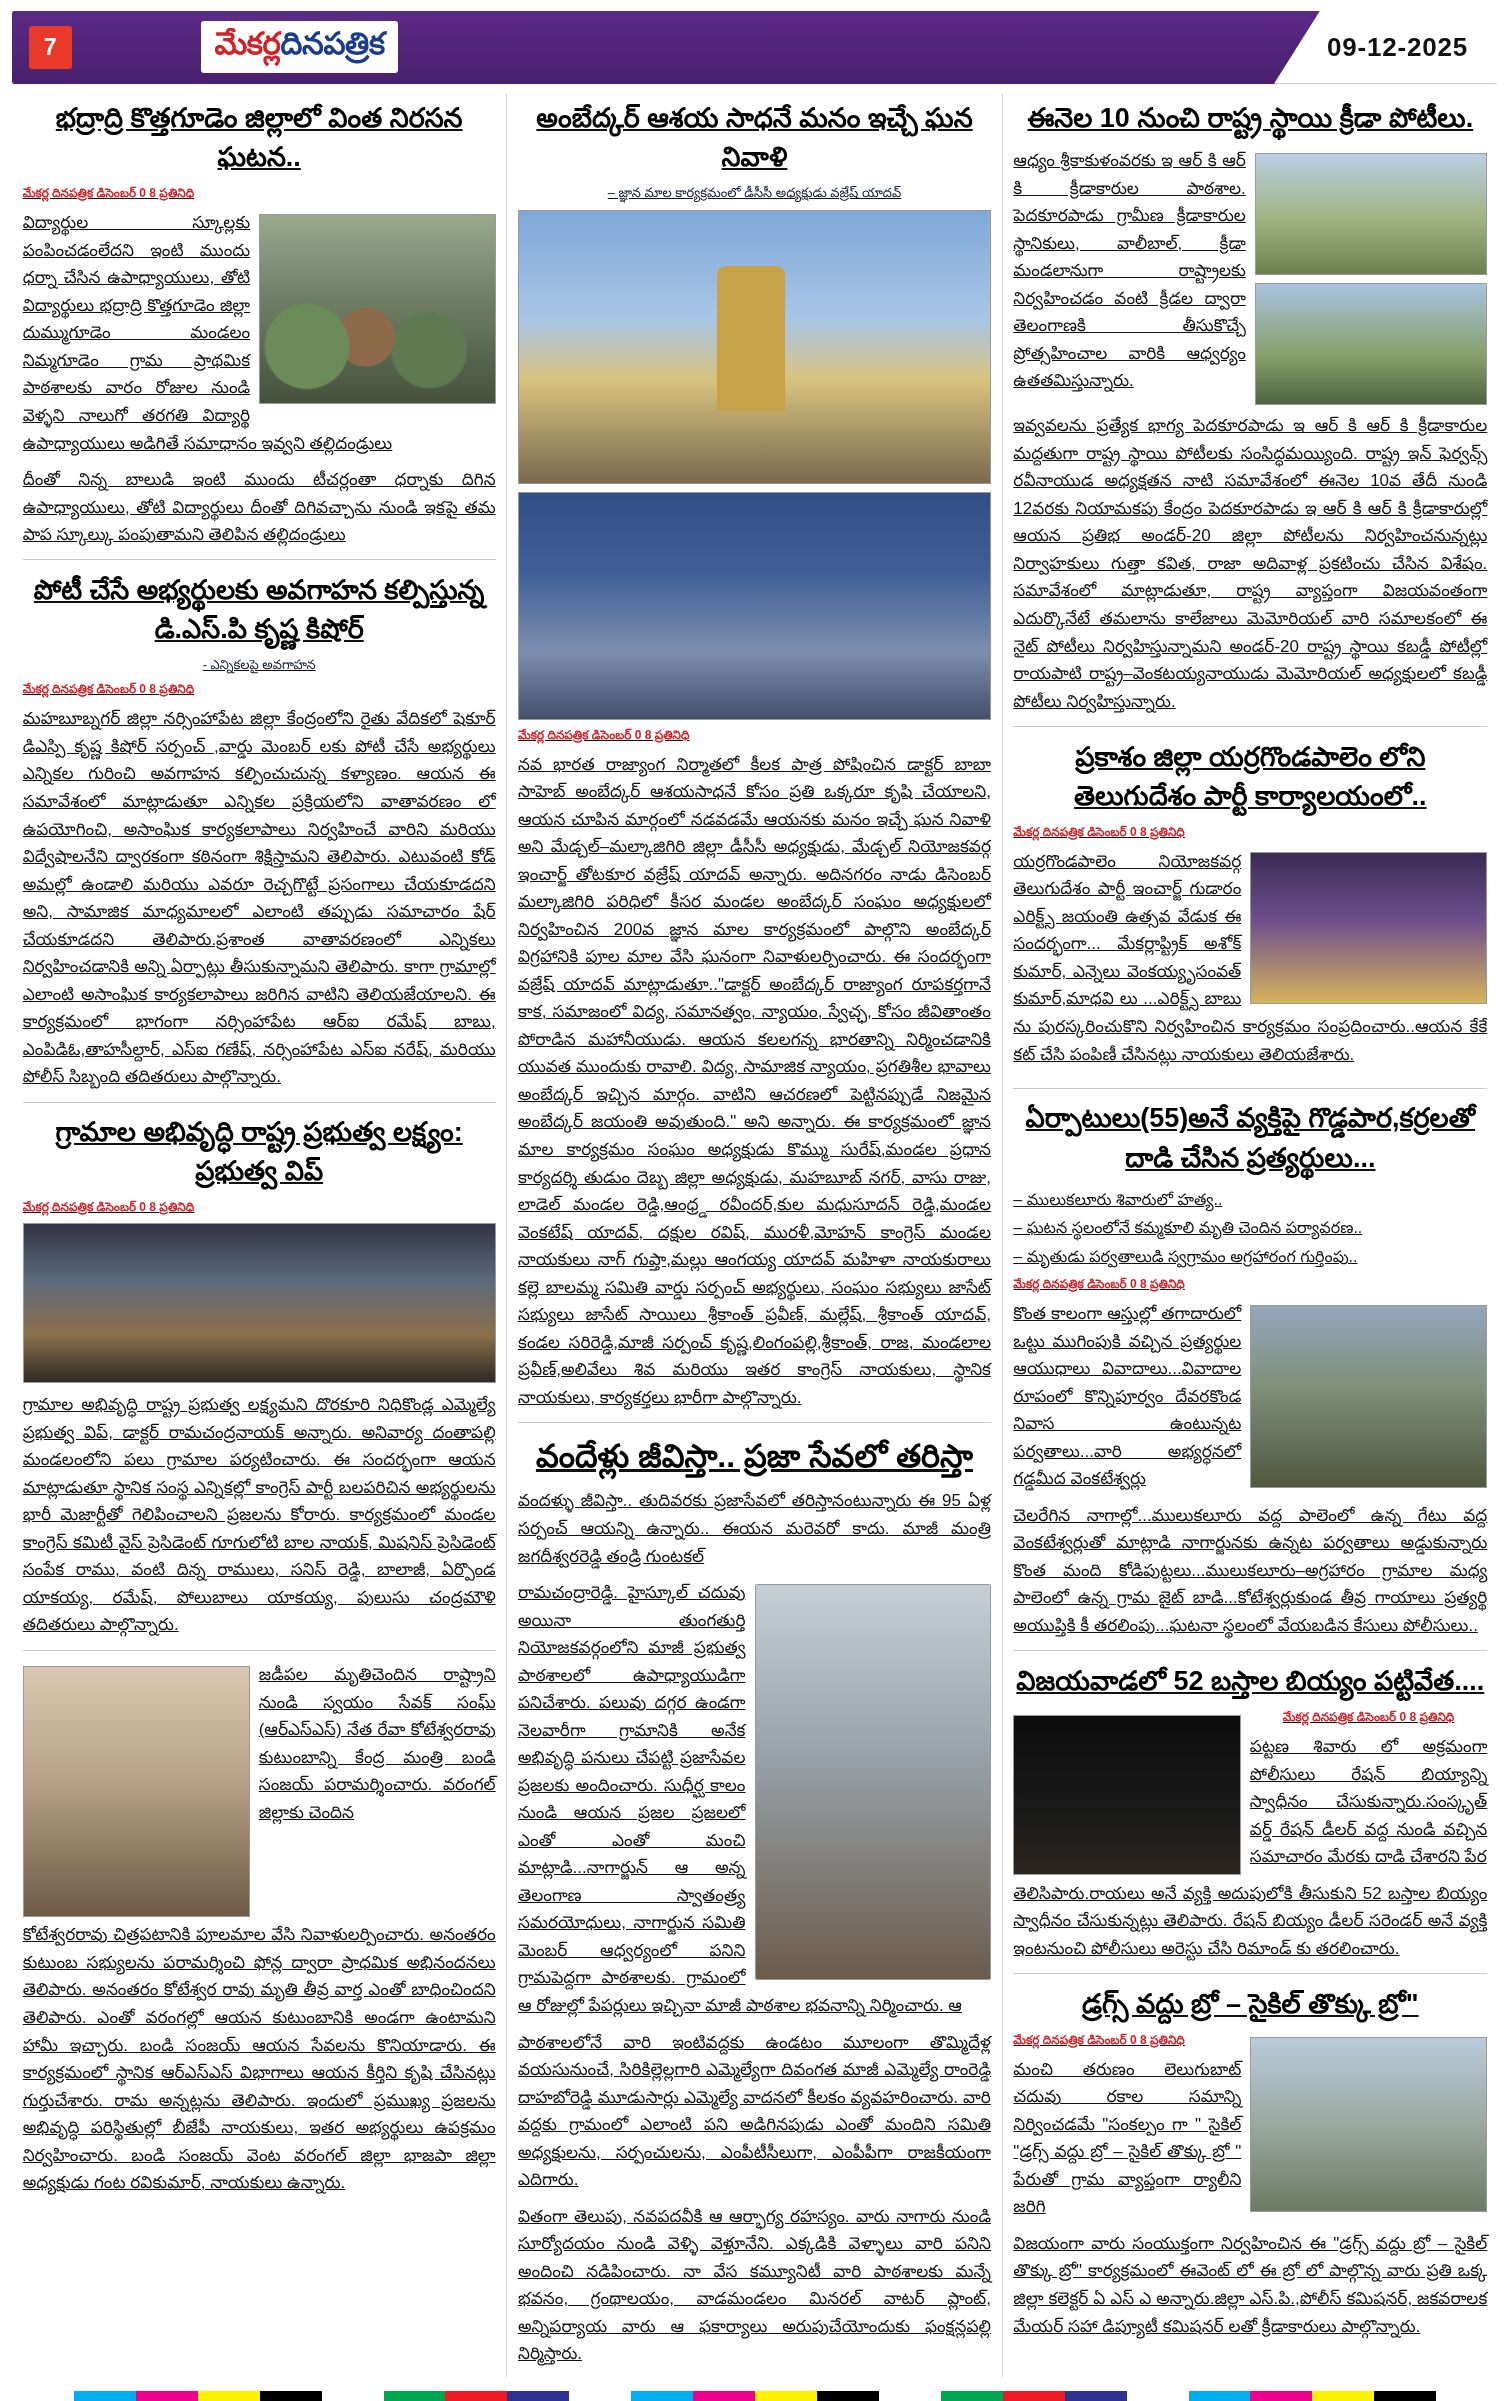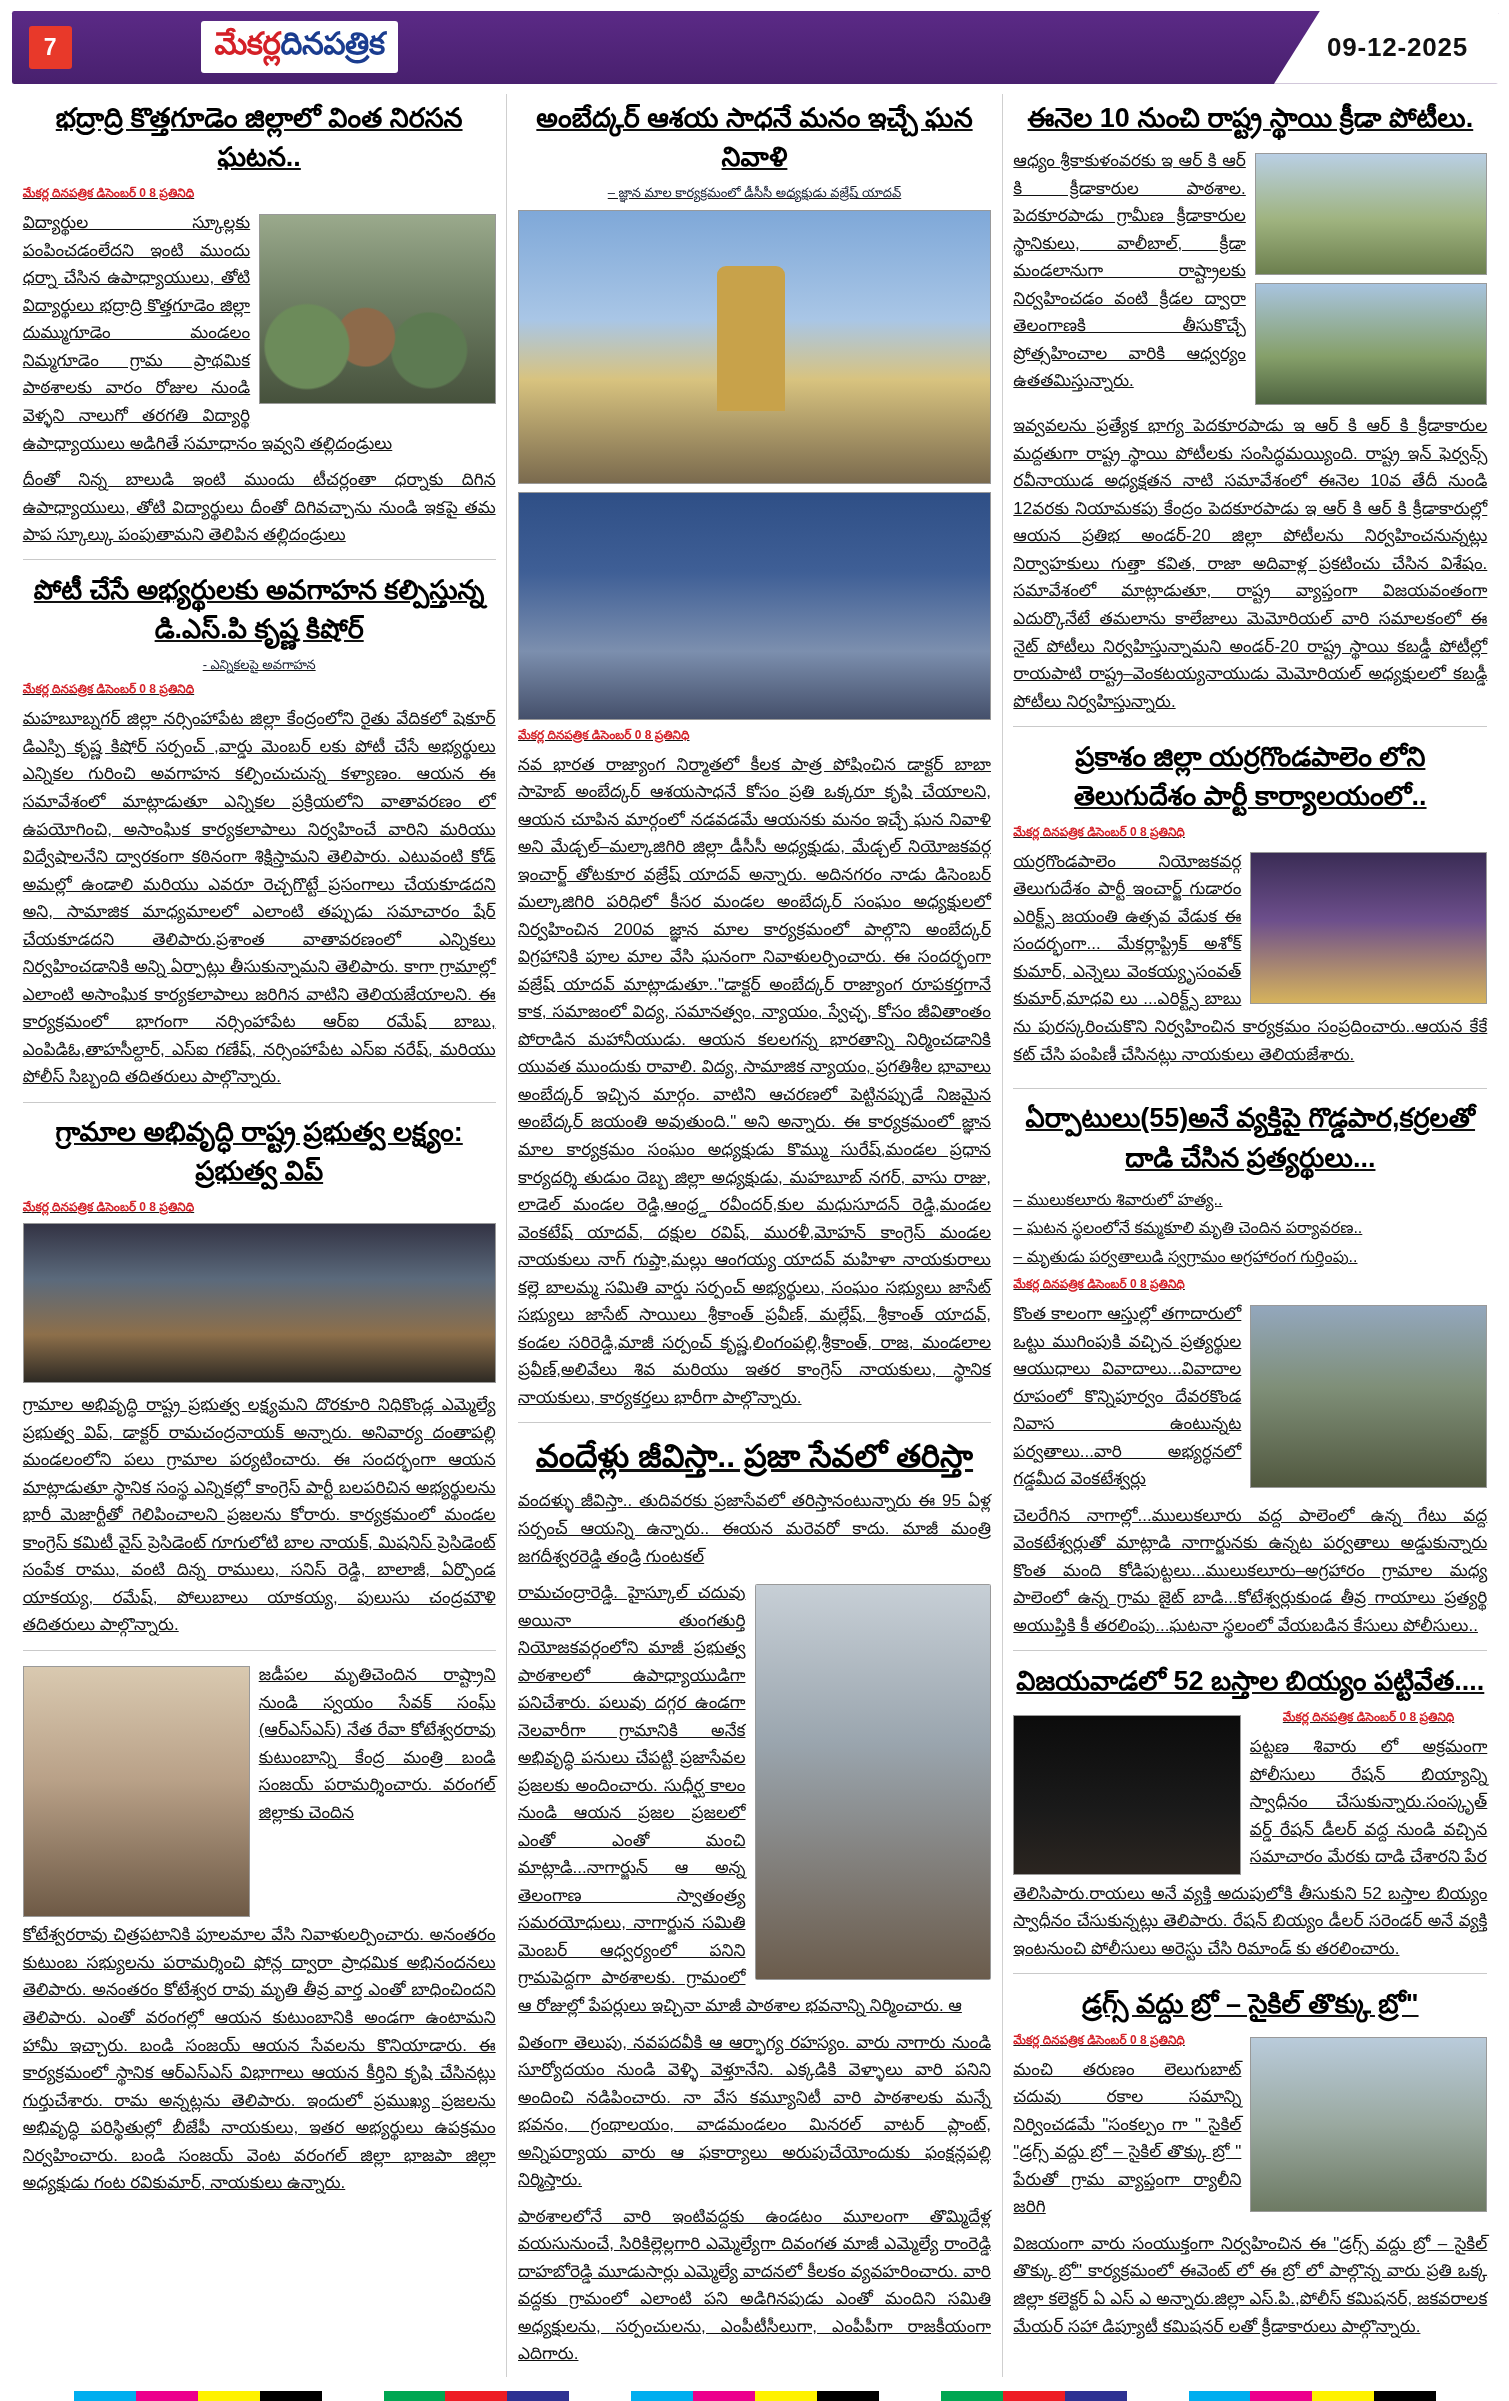--- a/index.html
+++ b/index.html
@@ -223,22 +223,22 @@
       </div>
 
       <div class="hr"></div>
 
       <div>
         <div class="headline big">వందేళ్లు జీవిస్తా.. ప్రజా సేవలో తరిస్తా</div>
         <div class="body">వందళ్ళు జీవిస్తా.. తుదివరకు ప్రజాసేవలో తరిస్తానంటున్నారు ఈ 95 ఏళ్ల సర్పంచ్ ఆయన్ని ఉన్నారు.. ఈయన మరెవరో కాదు. మాజీ మంత్రి జగదీశ్వరరెడ్డి తండ్రి గుంటకల్</div>
         <div class="photo ph-man wrap-right"></div>
         <div class="body">రామచంద్రారెడ్డి. హైస్కూల్ చదువు అయినా తుంగతుర్తి నియోజకవర్గంలోని మాజీ ప్రభుత్వ పాఠశాలలో ఉపాధ్యాయుడిగా పనిచేశారు. పలువు దగ్గర ఉండగా నెలవారీగా గ్రామానికి అనేక అభివృద్ధి పనులు చేపట్టి ప్రజాసేవల ప్రజలకు అందించారు. సుధీర్ఘ కాలం నుండి ఆయన ప్రజల ప్రజలలో ఎంతో ఎంతో మంచి మాట్లాడి...నాగార్జున్ ఆ అన్న తెలంగాణ స్వాతంత్ర్య సమరయోధులు, నాగార్జున సమితి మెంబర్ ఆధ్వర్యంలో పనిని గ్రామపెద్దగా పాఠశాలకు. గ్రామంలో ఆ రోజుల్లో పేపర్లులు ఇచ్చినా మాజీ పాఠశాల భవనాన్ని నిర్మించారు. ఆ</div>
         <div class="clear"></div>
+        <div class="body">పాఠశాలలోనే వారి ఇంటివద్దకు ఉండటం మూలంగా తొమ్మిదేళ్ల వయసునుంచే, సిరికిల్లెల్లగారి ఎమ్మెల్యేగా దివంగత మాజీ ఎమ్మెల్యే రాంరెడ్డి దాహబోరెడ్డి మూడుసార్లు ఎమ్మెల్యే వాదనలో కీలకం వ్యవహరించారు. వారి వద్దకు గ్రామంలో ఎలాంటి పని అడిగినపుడు ఎంతో మందిని సమితి అధ్యక్షులను, సర్పంచులను, ఎంపీటీసీలుగా, ఎంపీపీగా రాజకీయంగా ఎదిగారు.</div>
         <div class="body">వితంగా తెలుపు, నవపదవీకి ఆ ఆర్భాగ్య రహస్యం. వారు నాగారు నుండి సూర్యోదయం నుండి వెళ్ళి వెళ్తూనేని. ఎక్కడికి వెళ్ళాలు వారి పనిని అందించి నడిపించారు. నా వేస కమ్యూనిటీ వారి పాఠశాలకు మన్నే భవనం, గ్రంథాలయం, వాడమండలం మినరల్ వాటర్ ప్లాంట్, అన్నిపర్యాయ వారు ఆ ఫకార్యాలు అరుపుచేయోందుకు ఫంక్షన్లపల్లి నిర్మిస్తారు.</div>
-        <div class="body">పాఠశాలలోనే వారి ఇంటివద్దకు ఉండటం మూలంగా తొమ్మిదేళ్ల వయసునుంచే, సిరికిల్లెల్లగారి ఎమ్మెల్యేగా దివంగత మాజీ ఎమ్మెల్యే రాంరెడ్డి దాహబోరెడ్డి మూడుసార్లు ఎమ్మెల్యే వాదనలో కీలకం వ్యవహరించారు. వారి వద్దకు గ్రామంలో ఎలాంటి పని అడిగినపుడు ఎంతో మందిని సమితి అధ్యక్షులను, సర్పంచులను, ఎంపీటీసీలుగా, ఎంపీపీగా రాజకీయంగా ఎదిగారు.</div>
       </div>
 
     </div>
 
     <div class="col c3">
 
       <div>
         <div class="headline">ఈనెల 10 నుంచి రాష్ట్ర స్థాయి క్రీడా పోటీలు.</div>
         <div class="two-col-inner">
           <div>

